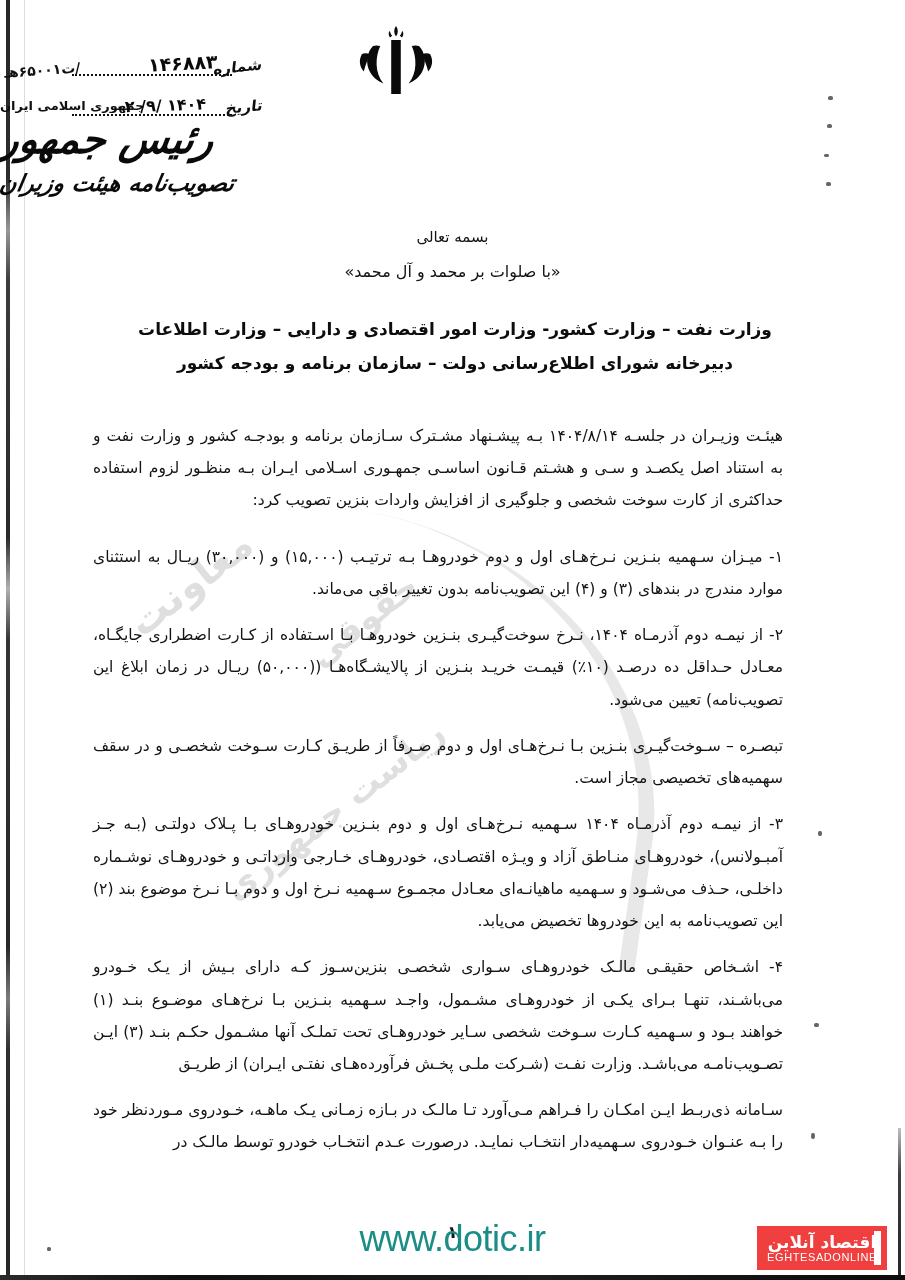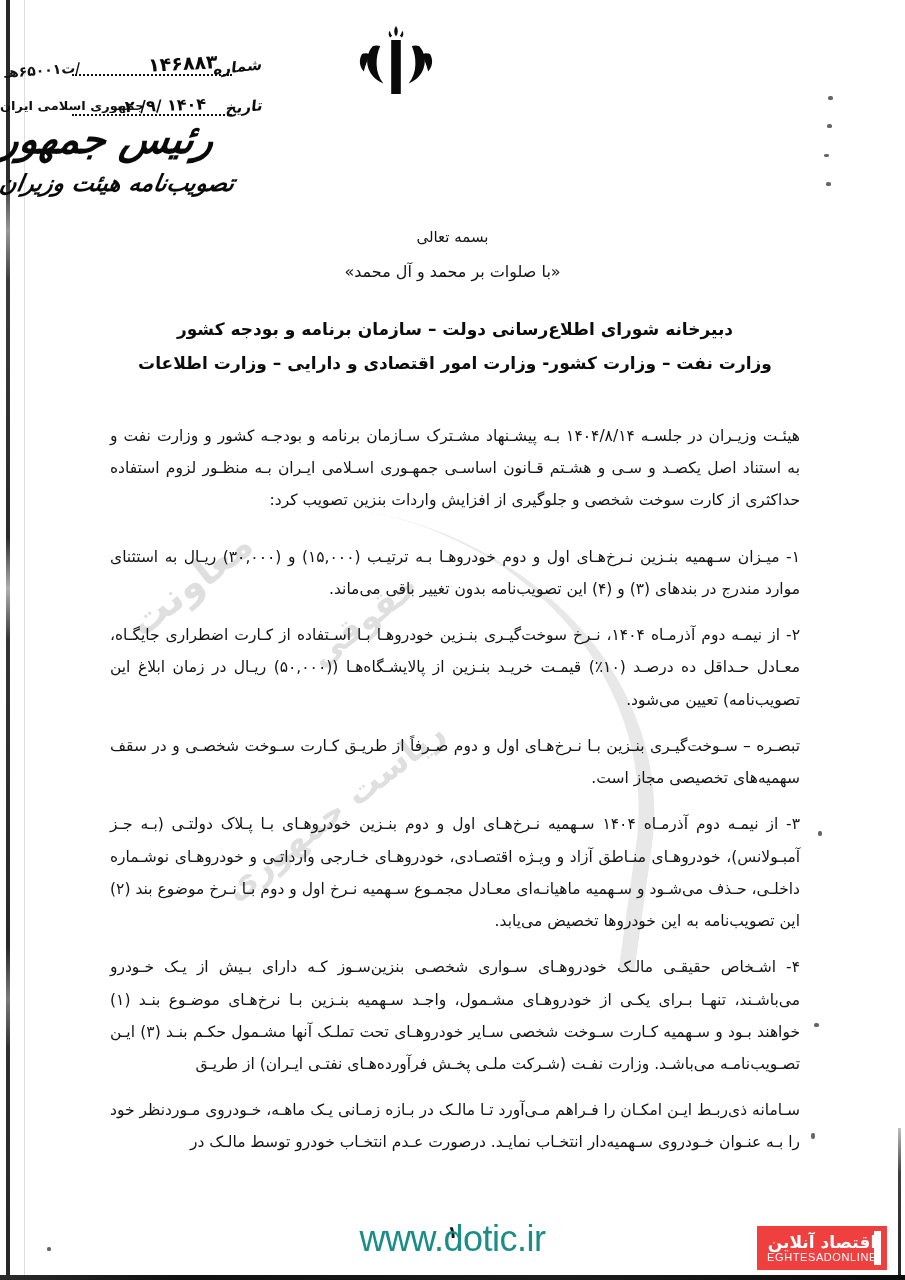--- a/index.html
+++ b/index.html
@@ -223,21 +223,21 @@
     font-size: 17px;
     font-weight: 700;
     line-height: 2;
     color: #0d0d0d;
     letter-spacing: -.2px;
   }
 
   
   .body {
     position: absolute;
-    right: 105px;
+    right: 122px;
     top: 420px;
     width: 690px;
     direction: rtl;
     text-align: justify;
     text-align-last: right;
     z-index: 3;
   }
   .body p {
     margin: 0 0 14px 0;
     font-size: 15.5px;
@@ -365,22 +365,22 @@
     <div class="office-title">رئیس جمهور</div>
     <div class="decree-kind">تصویب‌نامه هیئت وزیران</div>
   </div>
 
   <div class="invocation">
     <div class="bismillah">بسمه تعالی</div>
     <div class="salawat">«با صلوات بر محمد و آل محمد»</div>
   </div>
 
   <div class="addressees">
+    <div>وزارت نفت – وزارت کشور- وزارت امور اقتصادی و دارایی – وزارت اطلاعات</div>
     <div>دبیرخانه شورای اطلاع‌رسانی دولت – سازمان برنامه و بودجه کشور</div>
-    <div>وزارت نفت – وزارت کشور- وزارت امور اقتصادی و دارایی – وزارت اطلاعات</div>
   </div>
 
   <div class="body">
     <p class="gap-big">هیئـت وزیـران در جلسـه ۱۴۰۴/۸/۱۴ بـه پیشـنهاد مشـترک سـازمان برنامه و بودجـه کشور و وزارت نفت و به استناد اصل یکصـد و سـی و هشـتم قـانون اساسـی جمهـوری اسـلامی ایـران بـه منظـور لزوم استفاده حداکثری از کارت سوخت شخصی و جلوگیری از افزایش واردات بنزین تصویب کرد:</p>
     <p>۱- میـزان سـهمیه بنـزین نـرخ‌هـای اول و دوم خودروهـا بـه ترتیـب (۱۵,۰۰۰) و (۳۰,۰۰۰) ریـال به استثنای موارد مندرج در بندهای (۳) و (۴) این تصویب‌نامه بدون تغییر باقی می‌ماند.</p>
     <p>۲- از نیمـه دوم آذرمـاه ۱۴۰۴، نـرخ سوخت‌گیـری بنـزین خودروهـا بـا اسـتفاده از کـارت اضطراری جایگـاه، معـادل حـداقل ده درصـد (۱۰٪) قیمـت خریـد بنـزین از پالایشـگاه‌هـا ((۵۰,۰۰۰) ریـال در زمان ابلاغ این تصویب‌نامه) تعیین می‌شود.</p>
     <p>تبصـره – سـوخت‌گیـری بنـزین بـا نـرخ‌هـای اول و دوم صـرفاً از طریـق کـارت سـوخت شخصـی و در سقف سهمیه‌های تخصیصی مجاز است.</p>
     <p>۳- از نیمـه دوم آذرمـاه ۱۴۰۴ سـهمیه نـرخ‌هـای اول و دوم بنـزین خودروهـای بـا پـلاک دولتـی (بـه جـز آمبـولانس)، خودروهـای منـاطق آزاد و ویـژه اقتصـادی، خودروهـای خـارجی وارداتـی و خودروهـای نوشـماره داخلـی، حـذف می‌شـود و سـهمیه ماهیانـه‌ای معـادل مجمـوع سـهمیه نـرخ اول و دوم بـا نـرخ موضوع بند (۲) این تصویب‌نامه به این خودروها تخصیض می‌یابد.</p>
     <p>۴- اشـخاص حقیقـی مالـک خودروهـای سـواری شخصـی بنزین‌سـوز کـه دارای بـیش از یـک خـودرو می‌باشـند، تنهـا بـرای یکـی از خودروهـای مشـمول، واجـد سـهمیه بنـزین بـا نرخ‌هـای موضـوع بنـد (۱) خواهند بـود و سـهمیه کـارت سـوخت شخصی سـایر خودروهـای تحت تملـک آنها مشـمول حکـم بنـد (۳) ایـن تصـویب‌نامـه می‌باشـد. وزارت نفـت (شـرکت ملـی پخـش فرآورده‌هـای نفتـی ایـران) از طریـق</p>
     <p>سـامانه ذی‌ربـط ایـن امکـان را فـراهم مـی‌آورد تـا مالـک در بـازه زمـانی یـک ماهـه، خـودروی مـوردنظر خود را بـه عنـوان خـودروی سـهمیه‌دار انتخـاب نمایـد. درصورت عـدم انتخـاب خودرو توسط مالـک در</p>

